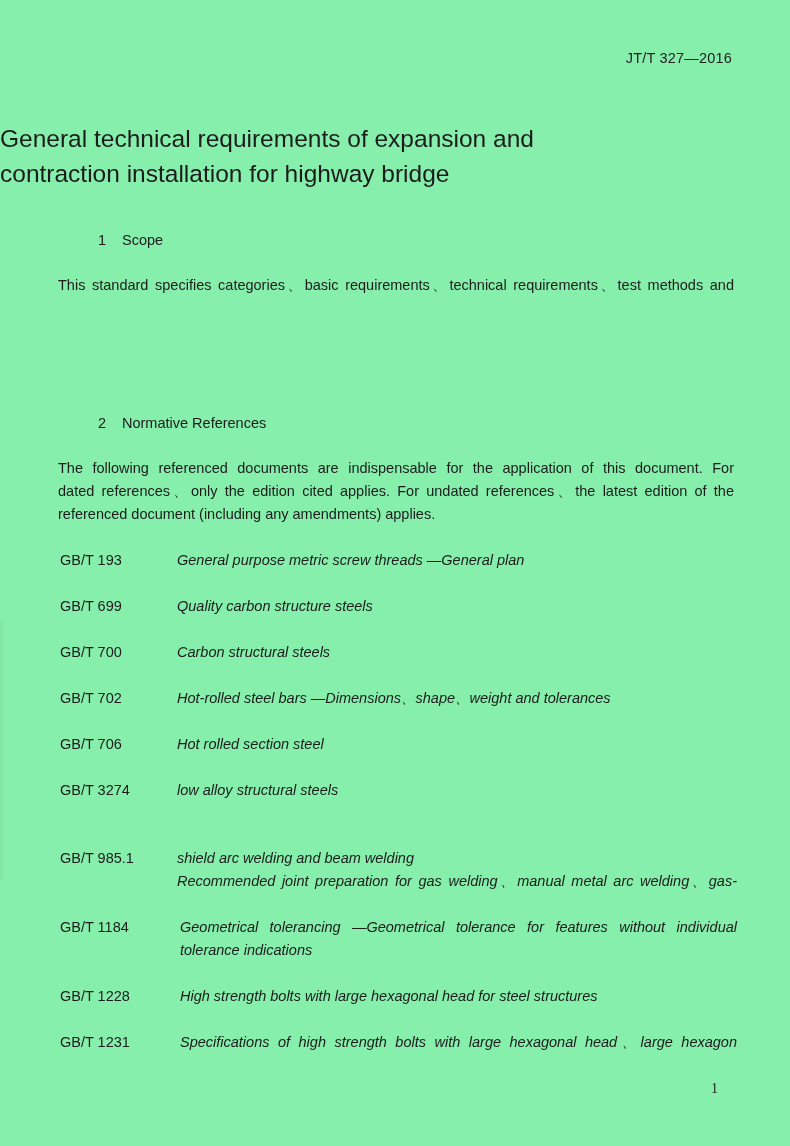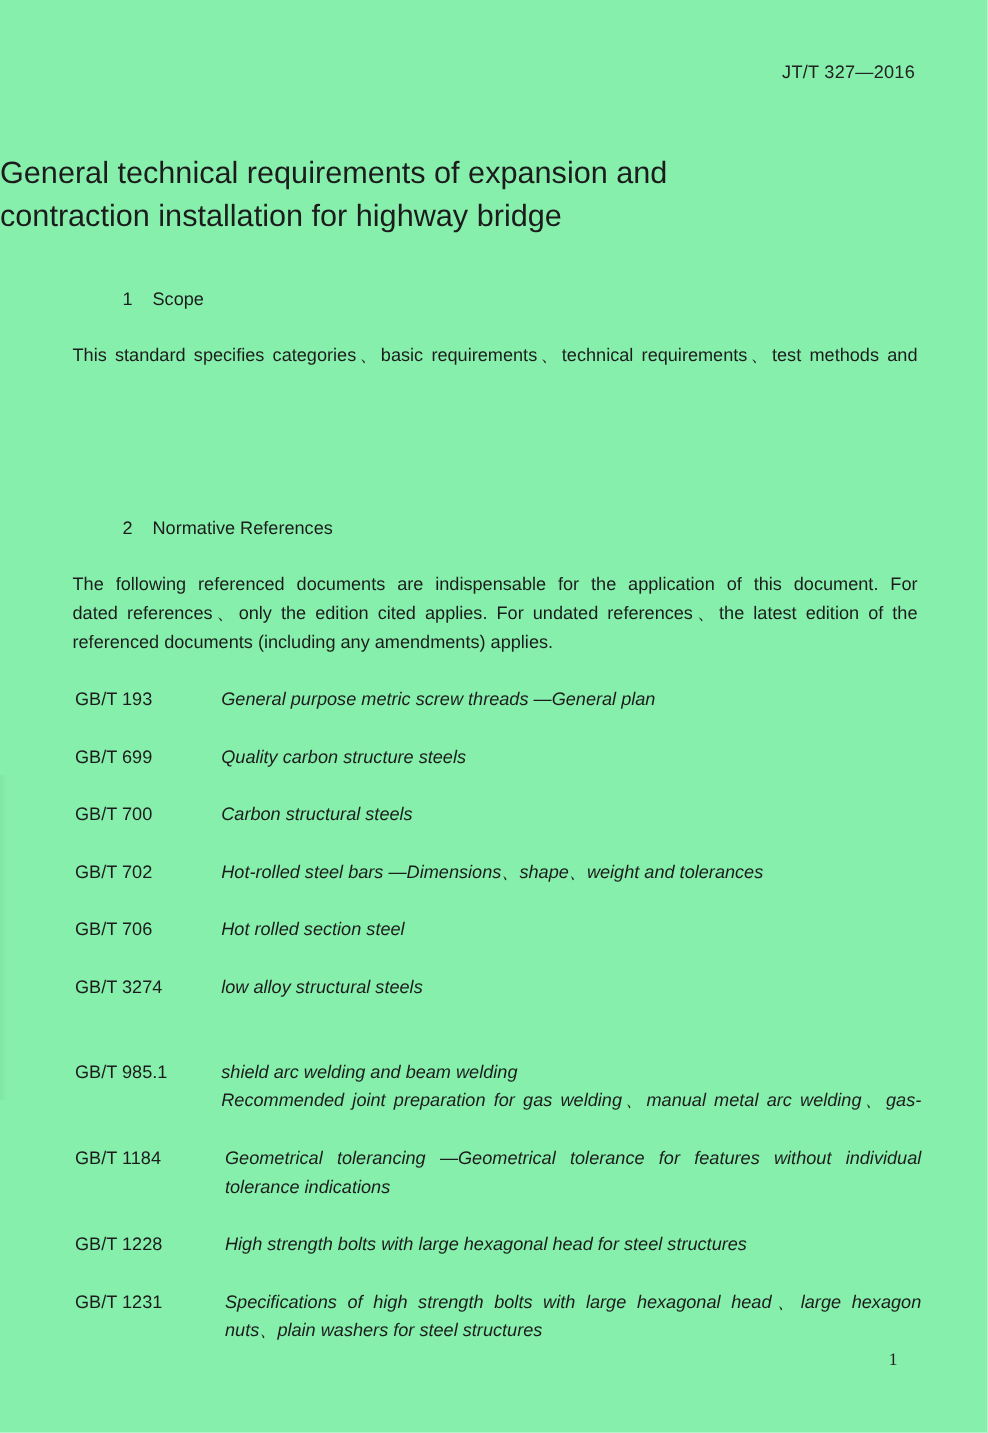--- a/index.html
+++ b/index.html
@@ -142,21 +142,21 @@
   <div class="para" style="top:343px;">
   </div>
 
   <div class="heading" style="top:415px;">
     <span class="num">2</span><span>Normative References</span>
   </div>
 
   <div class="para" style="top:457px;">
     <span class="line">The following referenced documents are indispensable for the application of this document.  For</span>
     <span class="line">dated references、only the edition cited applies.  For undated references、the latest edition of the</span>
-    <span class="line last">referenced documents (including any amendments) applies.</span>
+    <span class="line last">referenced document (including any amendments) applies.</span>
   </div>
 
   <div class="ref" style="top:549px;">
     <span class="code">GB/T 193</span>
     <span class="title">
       <span class="line last">General purpose metric screw threads —General plan</span>
     </span>
   </div>
 
   <div class="ref" style="top:595px;">
@@ -214,19 +214,18 @@
     <span class="code">GB/T 1228</span>
     <span class="title">
       <span class="line last">High strength bolts with large hexagonal head for steel structures</span>
     </span>
   </div>
 
   <div class="ref wide" style="top:1031px;">
     <span class="code">GB/T 1231</span>
     <span class="title">
       <span class="line">Specifications of high strength bolts with large hexagonal head、large hexagon</span>
-      <span class="line last">nuts、plain washers for steel structures</span>
     </span>
   </div>
 
   <div class="page-number">1</div>
 
 </div>
 
 </body></html>

